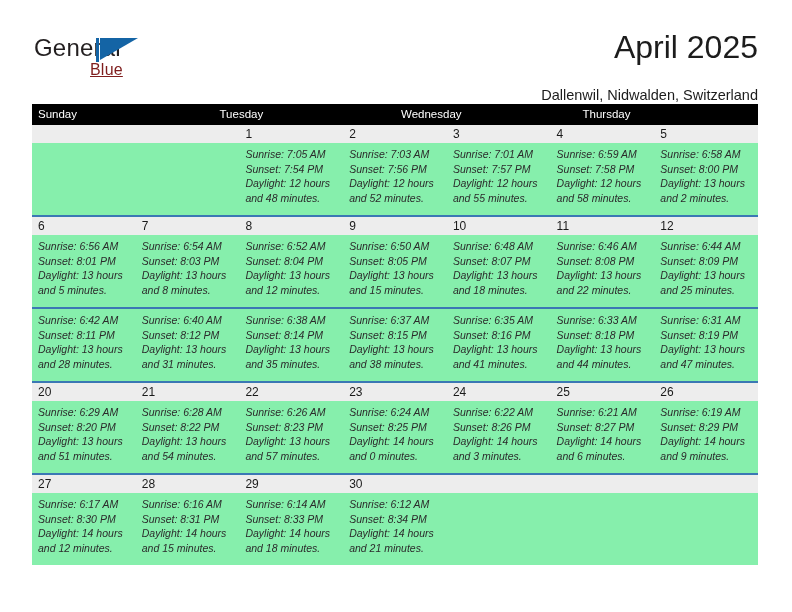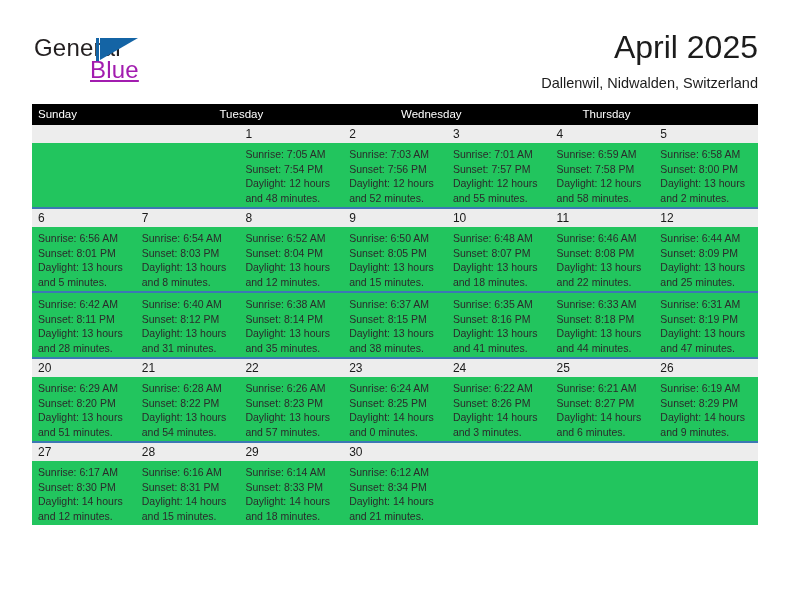--- a/index.html
+++ b/index.html
@@ -41,23 +41,23 @@
     font-size: 24px;
     letter-spacing: .2px;
     color: #231f20;
     line-height: 28px;
     font-family: "Liberation Sans", sans-serif;
   }
   .logo-blue {
     position: absolute;
     left: 56px;
     top: 22px;
-    font-size: 24px;
+    font-size: 16px;
     letter-spacing: .2px;
-    color: #a21caf;
+    color: #7f1d1d;
     line-height: 28px;
     text-decoration: underline;
   }
   .logo-flag {
     position: absolute;
     left: 62px;
     top: 4px;
     width: 42px;
     height: 22px;
   }
@@ -86,21 +86,21 @@
     text-align: right;
   }
   .cal-title {
     font-size: 32px;
     font-weight: normal;
     color: #1c1c1c;
     line-height: 34px;
     white-space: nowrap;
   }
   .cal-subtitle {
-    margin-top: 10px;
+    margin-top: 22px;
     font-size: 14.5px;
     color: #1c1c1c;
     line-height: 18px;
     white-space: nowrap;
   }
 
   
   .calendar {
     position: absolute;
     left: 32px;
@@ -129,22 +129,23 @@
   .week:first-of-type {
     border-top: none;
   }
   .week-daynums {
     display: flex;
     background: #ededed;
     height: 18px;
   }
   .week-bodies {
     display: flex;
-    background: #22c55e;
-    height: 64px;
+    background: #86efac;
+    height: 72px;
+    font-style: italic;
   }
   .daynum {
     flex: 1 1 0;
     box-sizing: border-box;
     padding-left: 6px;
     font-size: 12px;
     line-height: 18px;
     color: #1a1a1a;
   }
   .cell-body {

